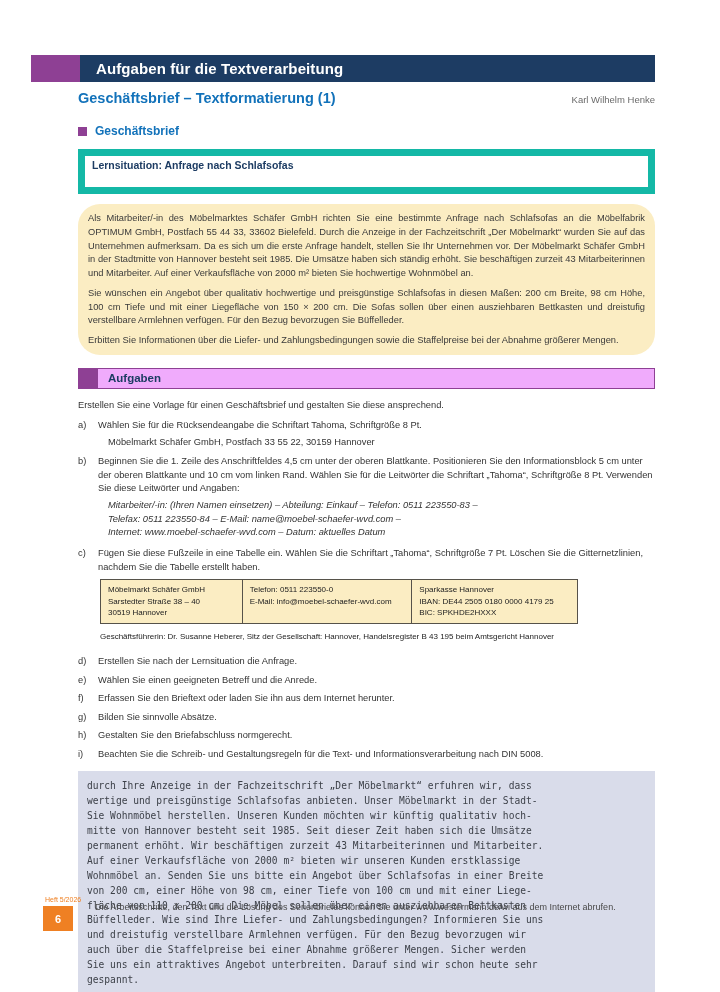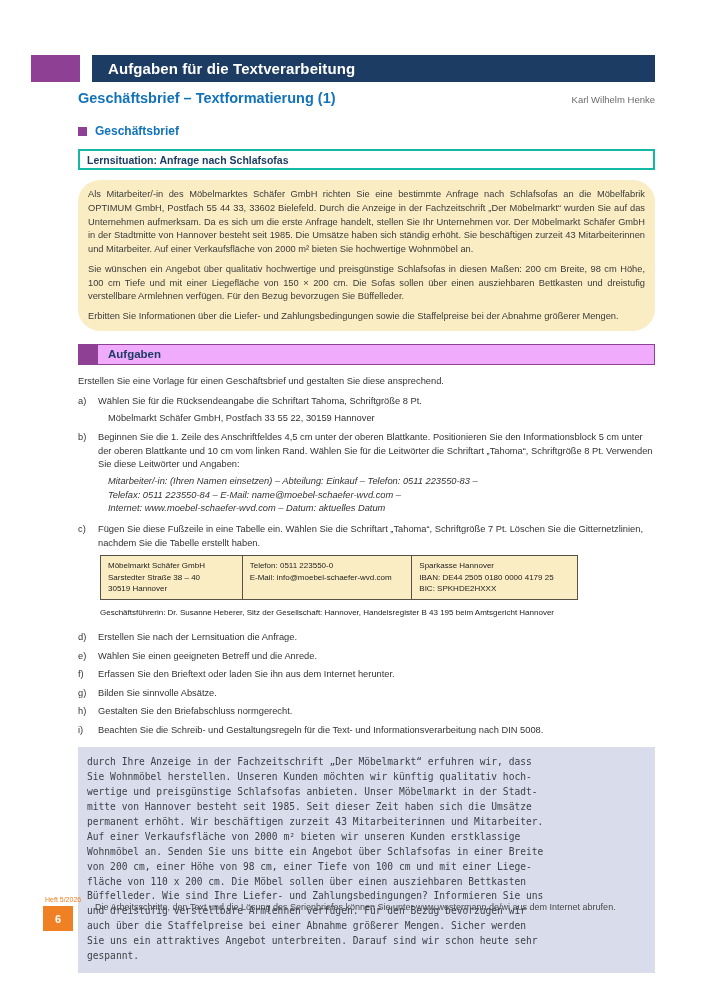--- a/index.html
+++ b/index.html
@@ -7,37 +7,37 @@
   .page {
     position: relative;
     width: 720px; height: 992px;
     background: #ffffff;
     font-family: "Liberation Sans", sans-serif;
     color: #333333;
     overflow: hidden;
   }
 
   
-  .band { position: absolute; top: 55px; left: 31px; width: 624px; height: 27px; display: flex; gap: 12px; }
+  .band { position: absolute; top: 55px; left: 31px; width: 624px; height: 27px; display: flex; }
   .band-accent { width: 49px; background: #8e4094; }
   .band-bar { flex: 1; background: #1d3c63; color: #ffffff; display: flex; align-items: center;
               padding-left: 16px; font-size: 15px; font-weight: bold; letter-spacing: .1px; }
 
   
   .content { position: absolute; left: 78px; top: 90px; width: 577px; }
 
   .title-row { display: flex; justify-content: space-between; align-items: baseline; }
   .page-title { margin: 0; font-size: 14.5px; font-weight: bold; color: #1272ba; }
   .author { font-size: 9.5px; color: #6b6b6b; }
 
   .section-row { margin-top: 18px; display: flex; align-items: center; gap: 8px; }
   .bullet-sq { width: 9px; height: 9px; background: #8e4094; flex: none; }
   .section-label { color: #1272ba; font-weight: bold; font-size: 12px; }
 
-  .lern-box { margin-top: 11px; border: 2px solid #14b8a6; padding: 3px 7px 2px;
+  .lern-box { margin-top: 11px; border: 7px solid #14b8a6; padding: 3px 7px 16px;
               font-weight: bold; color: #1d3c63; font-size: 10.5px; background: #ffffff; }
 
   .yellow-box { margin-top: 10px; background: #fbedc3; padding: 8px 10px 7px;
                 font-size: 9.3px; line-height: 1.48; text-align: justify; color: #3a3a3a; border-radius: 22px; }
   .yellow-box p { margin: 0 0 6px; }
   .yellow-box p:last-child { margin-bottom: 0; }
 
   .task-band { margin-top: 13px; border: 1px solid #8e4094; display: flex; align-items: stretch; background: #f0abfc; }
   .task-accent { width: 20px; background: #8e4094; flex: none; margin: -1px 0 -1px -1px; }
   .task-heading { padding: 3px 0 4px 10px; font-weight: bold; color: #1d3c63; font-size: 11.5px; }
@@ -183,22 +183,22 @@
         <div class="txt">Gestalten Sie den Briefabschluss normgerecht.</div>
       </div>
       <div class="task-item">
         <span class="lbl">i)</span>
         <div class="txt">Beachten Sie die Schreib- und Gestaltungsregeln für die Text- und Informationsverarbeitung nach DIN 5008.</div>
       </div>
     </div>
 
     <div class="letter-block">
       <div class="letter-line">durch Ihre Anzeige in der Fachzeitschrift „Der Möbelmarkt“ erfuhren wir, dass</div>
+      <div class="letter-line">wertige und preisgünstige Schlafsofas anbieten. Unser Möbelmarkt in der Stadt-</div>
       <div class="letter-line">Sie Wohnmöbel herstellen. Unseren Kunden möchten wir künftig qualitativ hoch-</div>
-      <div class="letter-line">wertige und preisgünstige Schlafsofas anbieten. Unser Möbelmarkt in der Stadt-</div>
       <div class="letter-line">mitte von Hannover besteht seit 1985. Seit dieser Zeit haben sich die Umsätze</div>
       <div class="letter-line">permanent erhöht. Wir beschäftigen zurzeit 43 Mitarbeiterinnen und Mitarbeiter.</div>
       <div class="letter-line">Auf einer Verkaufsfläche von 2000 m² bieten wir unseren Kunden erstklassige</div>
       <div class="letter-line">Wohnmöbel an. Senden Sie uns bitte ein Angebot über Schlafsofas in einer Breite</div>
       <div class="letter-line">von 200 cm, einer Höhe von 98 cm, einer Tiefe von 100 cm und mit einer Liege-</div>
       <div class="letter-line">fläche von 110 x 200 cm. Die Möbel sollen über einen ausziehbaren Bettkasten</div>
       <div class="letter-line">Büffelleder. Wie sind Ihre Liefer- und Zahlungsbedingungen? Informieren Sie uns</div>
       <div class="letter-line">und dreistufig verstellbare Armlehnen verfügen. Für den Bezug bevorzugen wir</div>
       <div class="letter-line">auch über die Staffelpreise bei einer Abnahme größerer Mengen. Sicher werden</div>
       <div class="letter-line">Sie uns ein attraktives Angebot unterbreiten. Darauf sind wir schon heute sehr</div>

